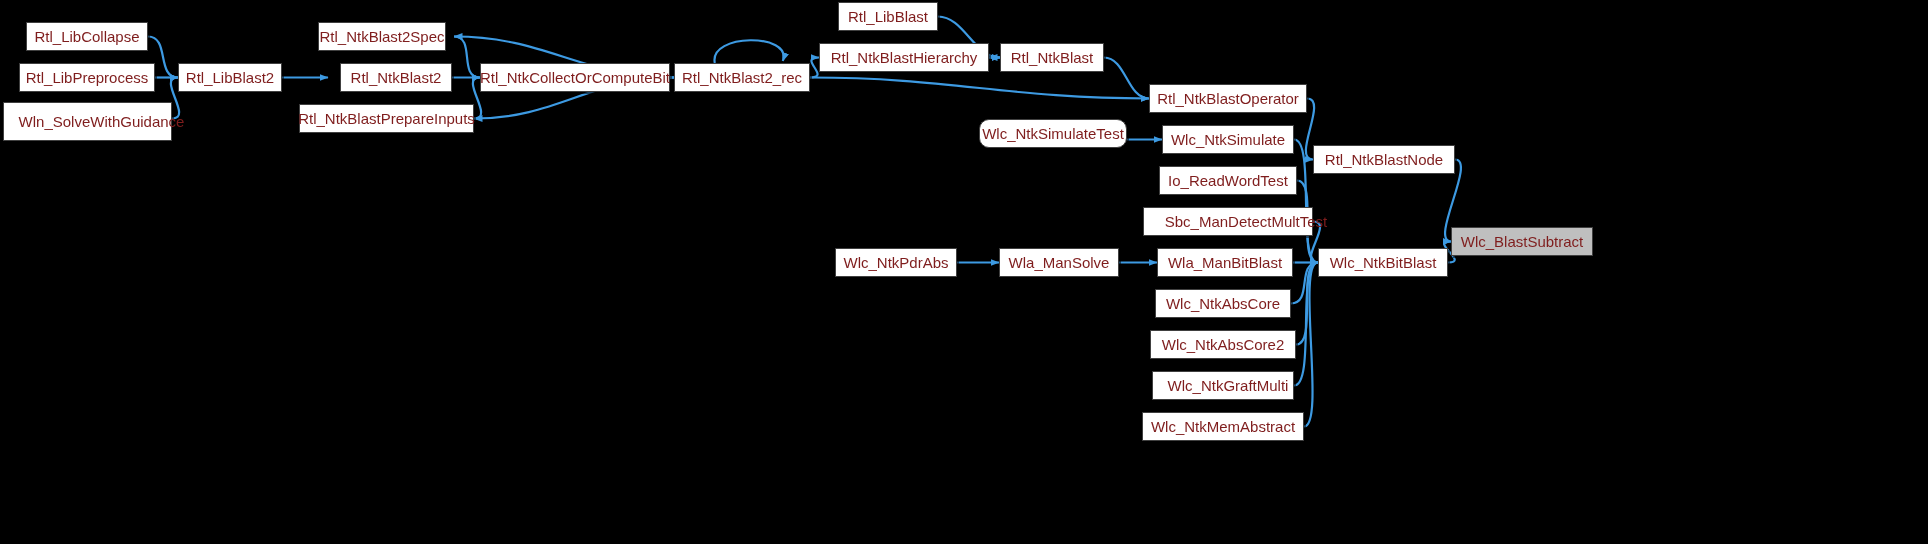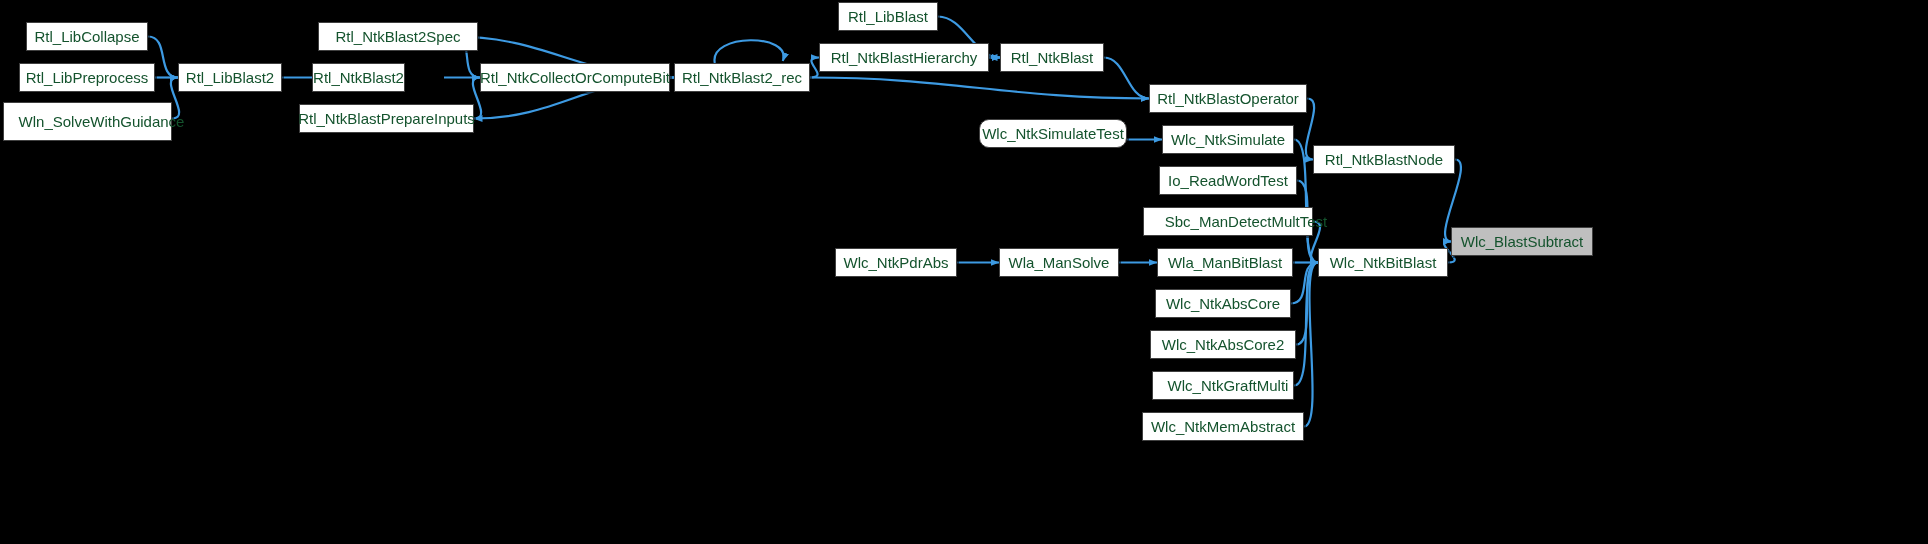--- a/index.html
+++ b/index.html
@@ -21,21 +21,21 @@
   }
   .node{
     position:absolute;
     box-sizing:border-box;
     background:#ffffff;
     border:1px solid #404040;
     box-shadow:2px 2px 0 rgba(0,0,0,0.55);
     display:flex;
     align-items:center;
     justify-content:center;
-    color:#14532d;
+    color:#7f1d1d;
     font-size:15px;
     line-height:1;
     white-space:nowrap;
     letter-spacing:0px;
     cursor:pointer;
     z-index:5;
   }
   .node.highlight{
     background:#bfbfbf;
     border:1px solid #404040;
@@ -96,24 +96,24 @@
       </div>
       <div class="node" style="left: 19px; top: 63px; width: 136px; height: 29px;">
         <span class="lbl">Rtl_LibPreprocess</span>
       </div>
       <div class="node" style="left: 3px; top: 102px; width: 169px; height: 39px; padding-left: 28px;">
         <span class="lbl">Wln_SolveWithGuidance</span>
       </div>
       <div class="node" style="left: 178px; top: 63px; width: 104px; height: 29px;">
         <span class="lbl">Rtl_LibBlast2</span>
       </div>
-      <div class="node" style="left: 318px; top: 22px; width: 160px; height: 29px;">
+      <div class="node" style="left: 318px; top: 22px; width: 128px; height: 29px;">
         <span class="lbl">Rtl_NtkBlast2Spec</span>
       </div>
-      <div class="node" style="left: 312px; top: 63px; width: 93px; height: 29px; text-align: right;">
+      <div class="node" style="left: 340px; top: 63px; width: 112px; height: 29px; text-align: right;">
         <span class="lbl">Rtl_NtkBlast2</span>
       </div>
       <div class="node" style="left: 299px; top: 104px; width: 175px; height: 29px;">
         <span class="lbl">Rtl_NtkBlastPrepareInputs</span>
       </div>
       <div class="node" style="left: 480px; top: 63px; width: 190px; height: 29px;">
         <span class="lbl">Rtl_NtkCollectOrComputeBit</span>
       </div>
       <div class="node" style="left: 674px; top: 63px; width: 136px; height: 29px;">
         <span class="lbl">Rtl_NtkBlast2_rec</span>

